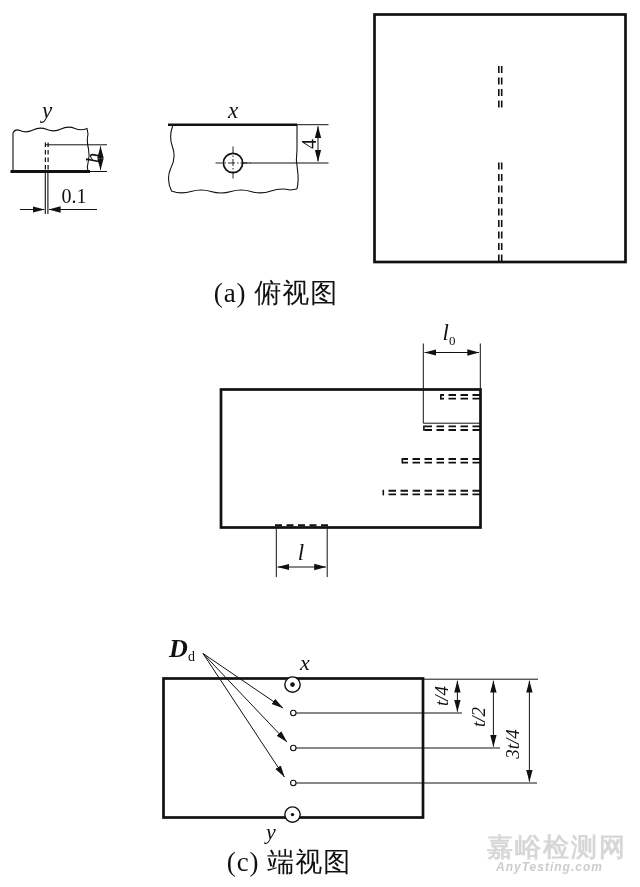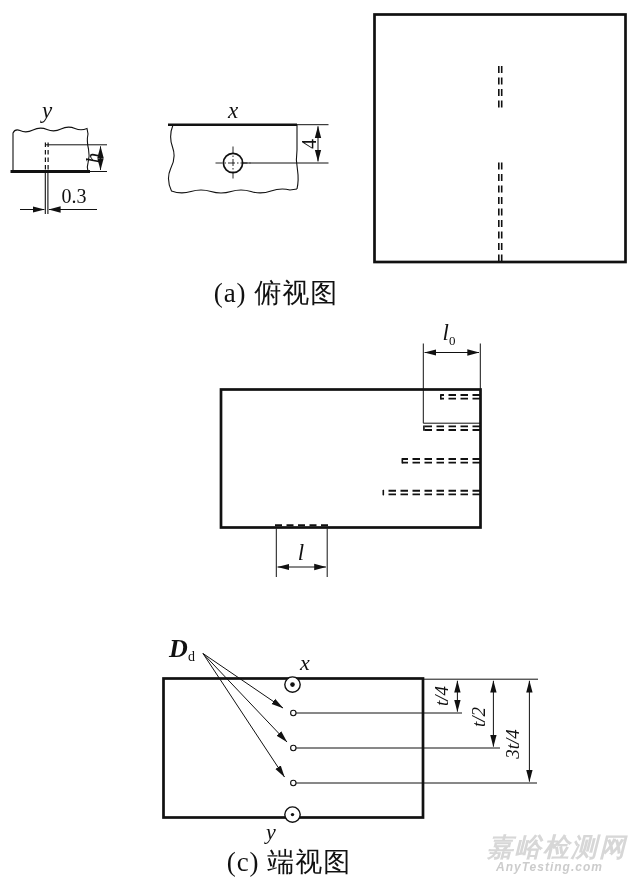--- a/index.html
+++ b/index.html
@@ -10,21 +10,21 @@
        font-family:"Liberation Serif",serif;color:#111;line-height:1;}
   .it{font-style:italic;}
   .rot{transform:translate(-50%,-50%) rotate(-90deg);}
   .cap{font-size:27px;letter-spacing:1px;}
   .dim{font-size:20px;}
   .axis{font-size:23px;font-style:italic;}
   .dimrot{font-size:19px;font-style:italic;}
   sub{font-size:13px;font-style:normal;}
   .dd-main{font-size:26px;font-style:italic;font-weight:bold;}
   .dd-sub{font-size:14px;}
-  .wm{position:absolute;font-family:"Liberation Sans",sans-serif;line-height:1;white-space:nowrap;font-style:italic;}
+  .wm{position:absolute;font-family:"Liberation Sans",sans-serif;line-height:1;white-space:nowrap;}
   .wm1{font-size:26px;font-weight:bold;letter-spacing:2px;}
   .wm2{font-size:12px;font-weight:bold;font-style:italic;letter-spacing:1px;}
 </style>
 </head>
 <body>
 
 <div id="canvas">
 
   <svg id="linework" width="640" height="887" viewBox="0 0 640 887" fill="none" stroke="#111">
     <defs>
@@ -113,21 +113,21 @@
       <circle cx="292.5" cy="814.6" r="7.7" stroke-width="1.4" fill="#fff"></circle>
       <circle cx="292.5" cy="814.6" r="1.7" fill="#111" stroke="none"></circle>
       <line x1="457.4" y1="680.8" x2="457.4" y2="711.6" stroke-width="1" marker-start="url(#arr)" marker-end="url(#arr)"></line>
       <line x1="493.4" y1="680.8" x2="493.4" y2="746.6" stroke-width="1" marker-start="url(#arr)" marker-end="url(#arr)"></line>
       <line x1="529.4" y1="680.8" x2="529.4" y2="781.6" stroke-width="1" marker-start="url(#arr)" marker-end="url(#arr)"></line>
     </g>
   </svg>
 
   <span class="lbl axis" style="left:47px;top:110px;">y</span>
   <span class="lbl dim it rot" style="left:93px;top:158px;font-size:21px;">h</span>
-  <span class="lbl dim" style="left:74px;top:196px;">0.3</span>
+  <span class="lbl dim" style="left:74px;top:196px;">0.1</span>
   <span class="lbl axis" style="left:233px;top:110px;">x</span>
   <span class="lbl dim rot" style="left:309px;top:144px;">4</span>
   <span class="lbl cap" style="left:276px;top:293px;text-align:right;">(a) 俯视图</span>
 
   <span class="lbl" style="left:449px;top:334px;font-size:23px;"><span class="it">l</span><sub>0</sub></span>
   <span class="lbl it" style="left:301px;top:552px;font-size:23px;">l</span>
 
   <span class="lbl" style="left:182px;top:650px;text-align:center;"><span class="dd-main">D</span><sub class="dd-sub">d</sub></span>
   <span class="lbl axis" style="left:305px;top:663px;font-size:22px;">x</span>
   <span class="lbl axis" style="left:271px;top:832px;font-size:22px;">y</span>

